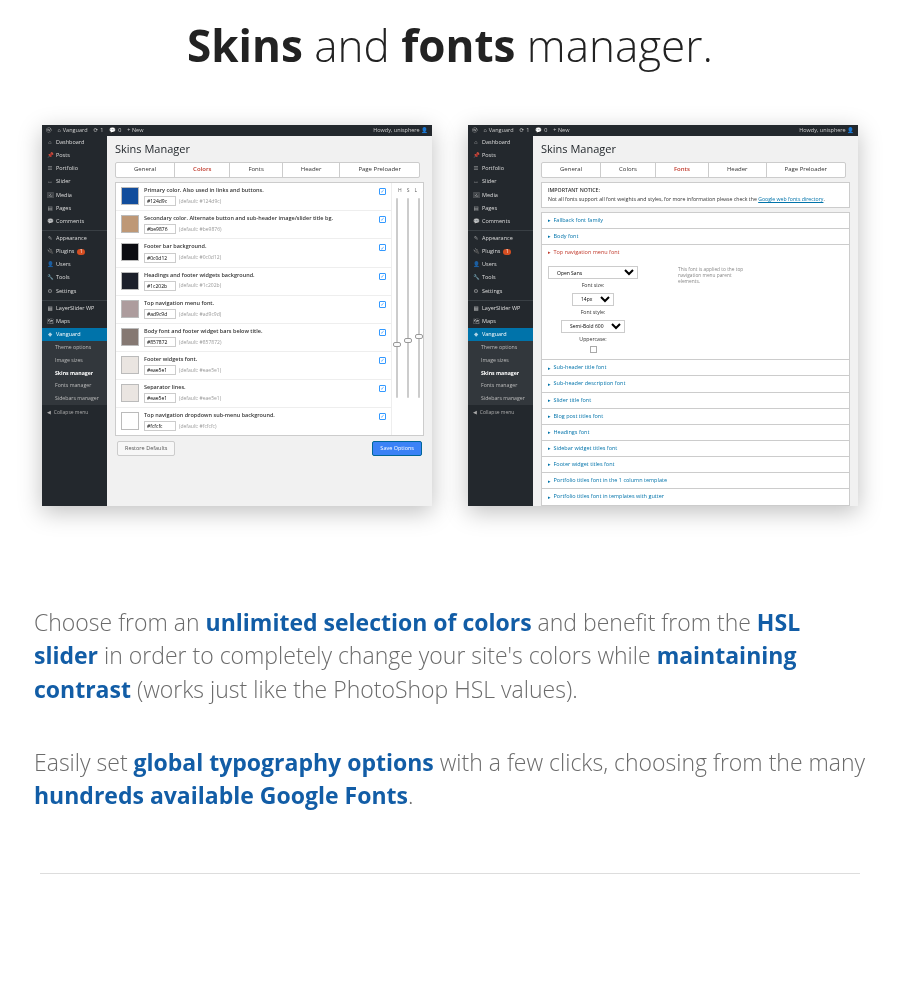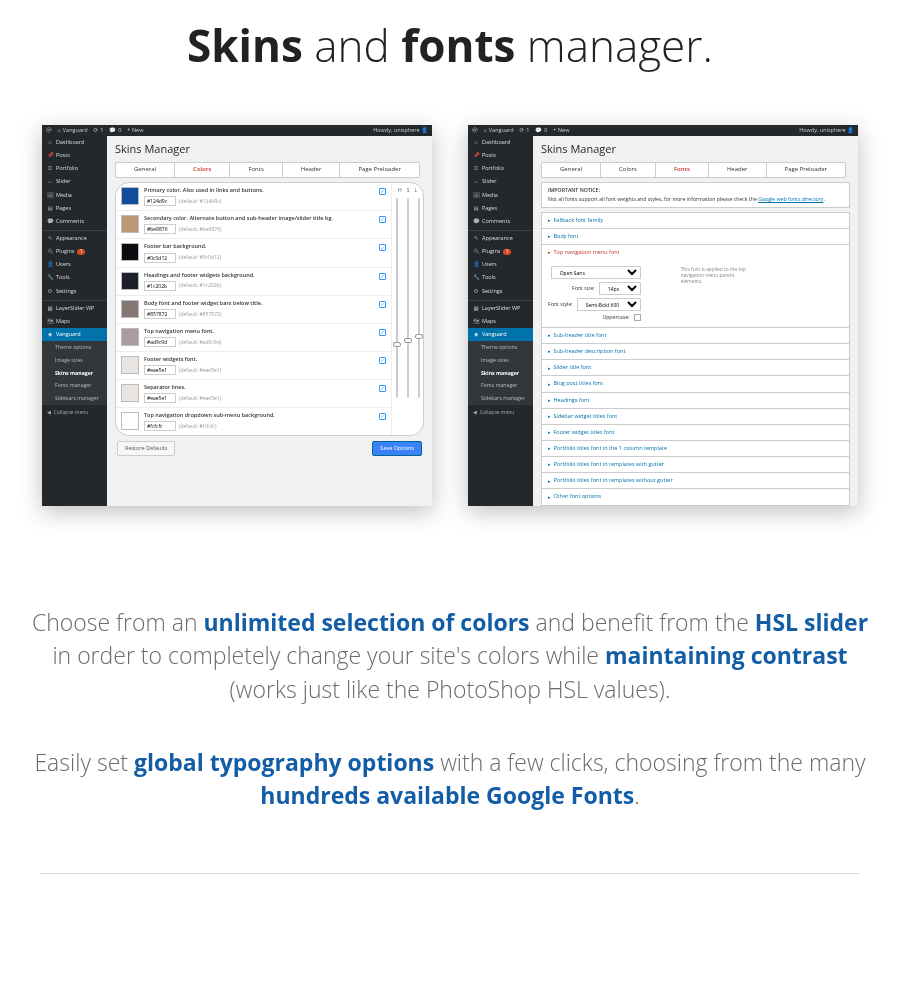--- a/index.html
+++ b/index.html
@@ -108,21 +108,21 @@
     font-size: 6px;
     border-right: 1px solid #ccc;
     color: #333;
     cursor: pointer;
   }
   .tabs .tab:last-child { border-right: none; }
   .tabs .tab.active { color: #c0392b; font-weight: 600; }
   .panel {
     border: 1px solid #ccc;
     background: #fff;
-    border-radius: 14px;
+    border-radius: 0;
   }
   .color-table { display: flex; }
   .color-rows { flex: 1; }
   .color-row {
     display: flex;
     align-items: flex-start;
     padding: 4px 5px;
     border-bottom: 1px solid #eee;
     gap: 5px;
     position: relative;
@@ -236,33 +236,32 @@
   }
   .acc-body .form-col { display: flex; flex-direction: column; gap: 3px; }
   .acc-body select, .acc-body .sel {
     border: 1px solid #ccc;
     background: #fff;
     font-size: 5px;
     padding: 1.5px 4px;
     min-width: 55px;
     font-family: inherit;
   }
-  .form-row { display: flex; align-items: center; gap: 4px; justify-content: flex-end; }
+  .form-row { display: flex; align-items: center; gap: 4px; justify-content: flex-end; flex-direction: column; }
   .form-row label { font-size: 5.2px; white-space: nowrap; }
   .help-text { font-size: 4.8px; color: #888; width: 70px; }
   .chkbox { width: 7px; height: 7px; border: 1px solid #aaa; display: inline-block; }
 
   
   .desc {
-    text-align: center;
     font-size: 23px;
     font-weight: 300;
     color: #6b6b6b;
     line-height: 1.45;
-    padding: 0 20px;
+    padding: 0 34px;
     margin-bottom: 40px;
   }
   .desc b { font-weight: 700; color: #125da6; }
   .divider {
     border: none;
     border-top: 1px solid #ddd;
     margin: 60px 40px 40px 40px;
   }
 </style>
 </head>
@@ -410,37 +409,37 @@
                   <div class="color-meta">
                     <div class="color-label">Headings and footer widgets background.</div>
                     <div class="color-inputs">
                       <input value="#1c202b" style="">
                       <span class="def">(default: #1c202b)</span>
                     </div>
                   </div>
                   <div class="row-check">✓</div>
                 </div>
                 <div class="color-row">
+                  <div class="swatch" style="background:#ad9c9d"></div>
+                  <div class="color-meta">
+                    <div class="color-label">Top navigation menu font.</div>
+                    <div class="color-inputs">
+                      <input value="#ad9c9d" style="">
+                      <span class="def">(default: #ad9c9d)</span>
+                    </div>
+                  </div>
+                  <div class="row-check">✓</div>
+                </div>
+                <div class="color-row">
                   <div class="swatch" style="background:#857872"></div>
                   <div class="color-meta">
                     <div class="color-label">Body font and footer widget bars below title.</div>
                     <div class="color-inputs">
                       <input value="#857872" style="">
                       <span class="def">(default: #857872)</span>
-                    </div>
-                  </div>
-                  <div class="row-check">✓</div>
-                </div>
-                <div class="color-row">
-                  <div class="swatch" style="background:#ad9c9d"></div>
-                  <div class="color-meta">
-                    <div class="color-label">Top navigation menu font.</div>
-                    <div class="color-inputs">
-                      <input value="#ad9c9d" style="">
-                      <span class="def">(default: #ad9c9d)</span>
                     </div>
                   </div>
                   <div class="row-check">✓</div>
                 </div>
                 <div class="color-row">
                   <div class="swatch" style="background:#eae5e1"></div>
                   <div class="color-meta">
                     <div class="color-label">Footer widgets font.</div>
                     <div class="color-inputs">
                       <input value="#eae5e1" style="">

